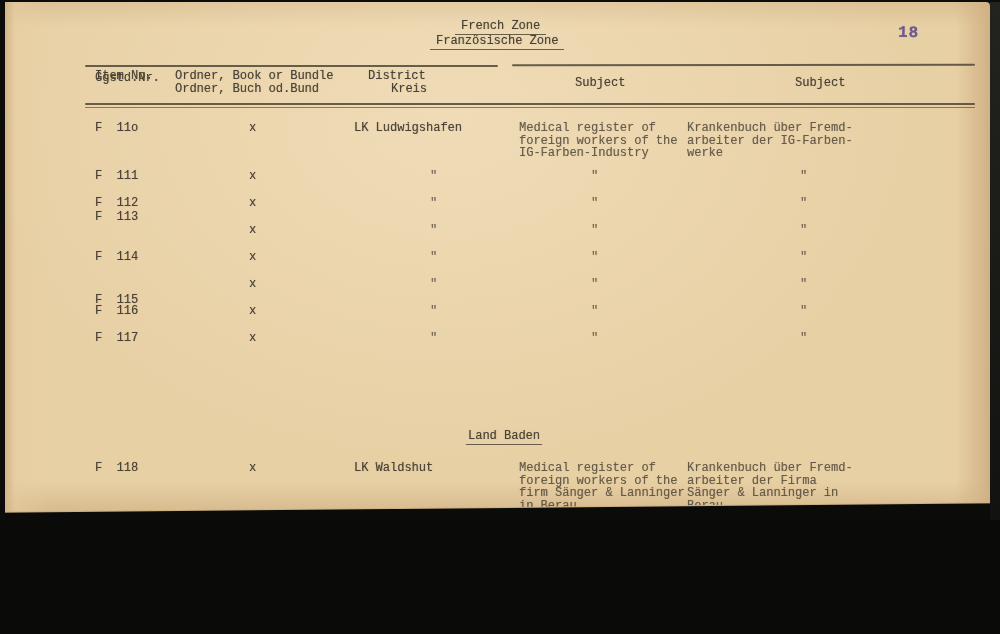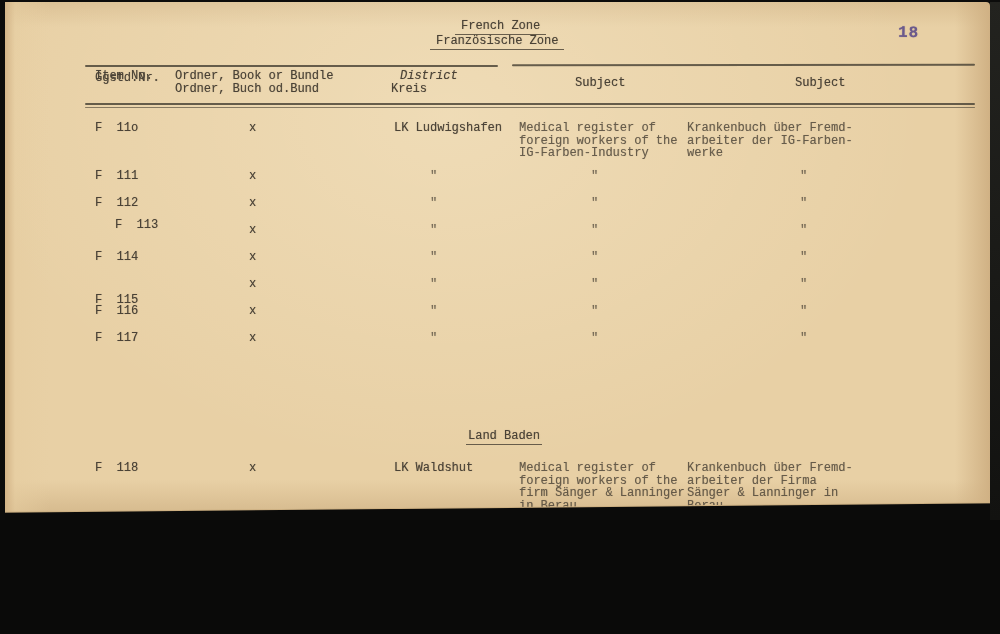--- a/index.html
+++ b/index.html
@@ -34,21 +34,21 @@
   .rule{position:absolute;background:rgba(78,70,56,0.85);height:1.6px;border-radius:1px;z-index:2;}
   .rule.thin{height:1px;opacity:0.75;}
 
   .pagenum{position:absolute;left:898px;top:24px;font-size:16px;font-weight:bold;
     color:#6b5a8c;letter-spacing:1px;transform:rotate(1.2deg);
     text-shadow:0 0 1px rgba(107,90,140,0.7);z-index:2;}
 
   
   .c-item{left:95px;}
   .c-x{left:249px;}
-  .c-district{left:354px;margin-left:40px;}
+  .c-district{left:354px;}
   .c-subject{left:519px;}
   .c-betreff{left:687px;}
   .cd-district{left:430px;}
   .cd-subject{left:591px;}
   .cd-betreff{left:800px;}
 </style>
 </head>
 <body>
 
 <div class="scan">
@@ -60,21 +60,21 @@
 
   <div class="rule" style="left:85px;top:65px;width:413px;"></div>
   <div class="rule" style="left:512px;top:64px;width:463px;transform:rotate(-0.08deg);"></div>
   <div class="rule" style="left:85px;top:103px;width:890px;"></div>
   <div class="rule thin" style="left:85px;top:106.5px;width:890px;"></div>
 
   <div class="txt ink c-item" style="top:70px;">Item No.</div>
   <div class="txt ink c-item" style="top:72px;">Ggstd.Nr.</div>
   <div class="txt ink" style="left:175px;top:70px;">Ordner, Book or Bundle</div>
   <div class="txt ink" style="left:175px;top:83px;">Ordner, Buch od.Bund</div>
-  <div class="txt ink" style="left:400px;top:70px;font-style:italic;">District</div>
+  <div class="txt ink" style="left:368px;top:70px;">District</div>
   <div class="txt ink" style="left:391px;top:83px;">Kreis</div>
   <div class="txt ink" style="left:575px;top:77px;">Subject</div>
   <div class="txt ink" style="left:795px;top:77px;">Subject</div>
 
   <div>
     <span class="txt ink c-item" style="top:122px;">F  11o</span>
     <span class="txt ink c-x" style="top:122px;">x</span>
     <span class="txt ink c-district" style="top:122px;">LK Ludwigshafen</span>
     <span class="txt ink multi faint c-subject" style="top:122px;">Medical register of
 foreign workers of the
@@ -94,21 +94,21 @@
 
   <div>
     <span class="txt ink c-item" style="top:197px;">F  112</span>
     <span class="txt ink c-x" style="top:197px;">x</span>
     <span class="txt ink ditto cd-district" style="top:197px;">"</span>
     <span class="txt ink ditto cd-subject" style="top:197px;">"</span>
     <span class="txt ink ditto cd-betreff" style="top:197px;">"</span>
   </div>
 
   <div>
-    <span class="txt ink c-item" style="top:219px;margin-left:20px;">F  113</span>
+    <span class="txt ink c-item" style="top:211px;">F  113</span>
     <span class="txt ink c-x" style="top:224px;">x</span>
     <span class="txt ink ditto cd-district" style="top:224px;">"</span>
     <span class="txt ink ditto cd-subject" style="top:224px;">"</span>
     <span class="txt ink ditto cd-betreff" style="top:224px;">"</span>
   </div>
 
   <div>
     <span class="txt ink c-item" style="top:251px;">F  114</span>
     <span class="txt ink c-x" style="top:251px;">x</span>
     <span class="txt ink ditto cd-district" style="top:251px;">"</span>

